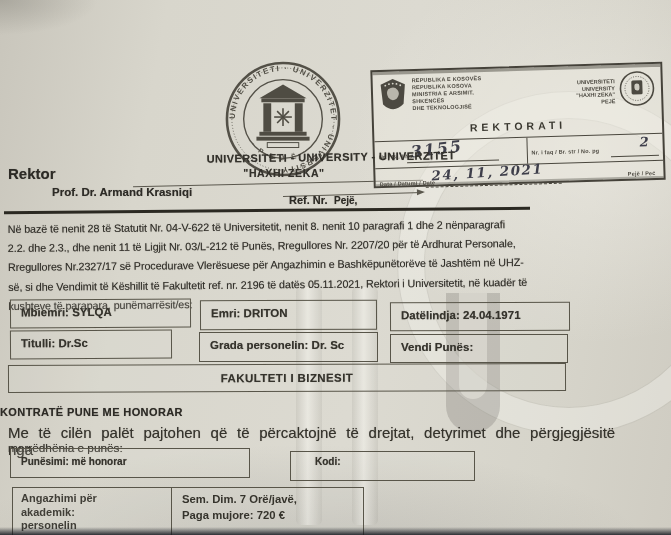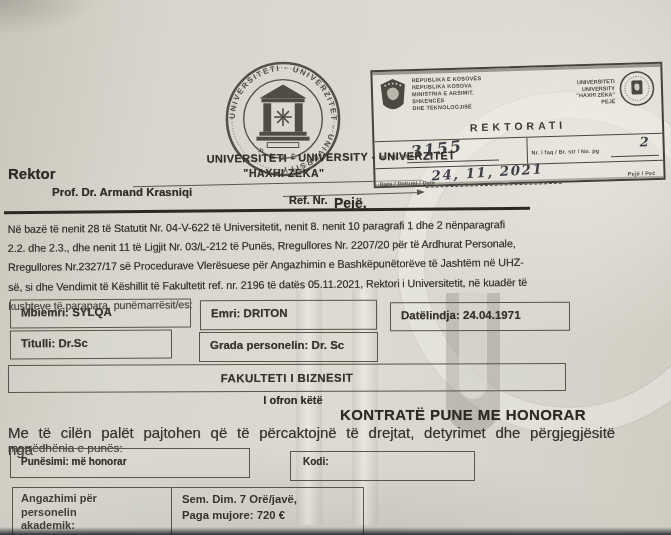--- a/index.html
+++ b/index.html
@@ -64,45 +64,45 @@
     font-size:11px;letter-spacing:.4px;z-index:6;color:#33312b;transform:rotate(-.8deg);}
   .uni-name{left:170px;top:167px;width:228px;text-align:center;font-weight:bold;font-size:10.5px;
     letter-spacing:.6px;z-index:6;color:#33312b;}
   .rektor-label{left:8px;top:165px;font-weight:bold;font-size:15px;}
   .rektor-name{left:8px;top:186px;font-weight:bold;font-size:11.5px;margin-left:44px;}
   .name-line{left:133px;top:183px;width:290px;border-top:1.2px solid #5b584e;transform:rotate(-1.3deg);}
   .arrow-line{left:283px;top:194px;width:140px;border-top:1.2px solid #5b584e;transform:rotate(-1.6deg);}
   .arrow-line::after{content:"";position:absolute;right:-2px;top:-4.5px;width:0;height:0;
     border-left:8px solid #5b584e;border-top:3.5px solid transparent;border-bottom:3.5px solid transparent;}
   .ref-label{left:250px;top:194px;font-weight:bold;font-size:11px;margin-left:39px;}
-  .peje-label{left:334px;top:195px;font-weight:bold;font-size:14px;}
+  .peje-label{left:334px;top:195px;font-weight:bold;font-size:10px;}
   .thick-rule{left:4px;top:209px;width:526px;height:3.2px;background:#2b2922;transform:rotate(-.5deg);}
   
   .body-par{left:8px;top:217px;width:620px;transform:rotate(-.55deg);
     font-size:10.8px;letter-spacing:-.1px;line-height:19.2px;color:#33312b;}
   .body-par div{white-space:nowrap;}
   
   .fbox{position:absolute;border:1.8px solid #585549;box-sizing:border-box;
     font-weight:bold;font-size:11.5px;color:#35332c;padding:6px 0 0 10px;
     background:rgba(232,230,222,.12);}
   .f0{left:10px;top:299px;width:181px;height:29px;transform:rotate(-.3deg);}
   .f1{left:200px;top:300px;width:177px;height:30px;transform:rotate(-.2deg);}
   .f2{left:390px;top:302px;width:180px;height:29px;transform:rotate(-.2deg);}
   .f3{left:10px;top:330px;width:162px;height:29px;transform:rotate(-.3deg);}
   .f4{left:199px;top:332px;width:179px;height:30px;}
   .f5{left:390px;top:334px;width:178px;height:29px;}
   .faculty{left:8px;top:364px;width:558px;height:28px;text-align:center;padding:7px 0 0 0;
     letter-spacing:.4px;transform:rotate(-.2deg);}
   
   .offer-1{left:0;top:394px;width:586px;text-align:center;font-weight:bold;font-size:11px;}
-  .offer-2{left:0;top:406px;width:586px;text-align:right;font-weight:bold;font-size:15px;letter-spacing:.4px;}
+  .offer-2{left:0;top:406px;width:586px;text-align:left;font-weight:bold;font-size:11px;letter-spacing:.4px;}
   .desc-1{left:8px;top:424px;width:620px;font-size:15px;word-spacing:5.5px;color:#35332c;}
   .desc-2{left:8px;top:441px;font-size:11.8px;color:#35332c;}
   .emp-box{left:10px;top:448px;width:240px;height:30px;font-size:10px;padding-top:7px;}
-  .kodi-box{left:290px;top:451px;width:185px;height:30px;font-size:10px;padding:4px 0 0 12px;}
+  .kodi-box{left:290px;top:451px;width:185px;height:30px;font-size:10px;padding:4px 0 0 24px;}
   
   .btable{left:12px;top:487px;width:352px;height:56px;border:1.8px solid #585549;
     box-sizing:border-box;display:flex;background:rgba(232,230,222,.12);}
   .btable .c1{width:150px;border-right:1.8px solid #585549;padding:4px 0 0 8px;
     font-size:11px;font-weight:bold;line-height:13.5px;color:#403e37;}
   .btable .c2{flex:1;padding:4px 0 0 10px;font-size:11.3px;font-weight:bold;line-height:15.5px;color:#35332c;}
 </style>
 </head>
 <body>
 
@@ -220,35 +220,35 @@
     <div>Rregullores Nr.2327/17 së Procedurave Vlerësuese për Angazhimin e Bashkëpunëtorëve të Jashtëm në UHZ-</div>
     <div>së, si dhe Vendimit të Këshillit të Fakultetit ref. nr. 2196 të datës 05.11.2021, Rektori i Universitetit, në kuadër të</div>
     <div>kushteve të parapara, punëmarrësit/es:</div>
   </div>
 
   <div class="fbox f0 t">Mbiemri: SYLQA</div>
   <div class="fbox f1 t">Emri: DRITON</div>
   <div class="fbox f2 t">Datëlindja: 24.04.1971</div>
   <div class="fbox f3 t">Titulli:  Dr.Sc</div>
   <div class="fbox f4 t">Grada personelin: Dr. Sc</div>
+  <div class="fbox f5 t">Vendi Punës:</div>
   <div class="fbox faculty t">FAKULTETI I BIZNESIT</div>
 
-  <div class="abs offer-1 t">I ofron këtë</div>
   <div class="abs offer-2 t">KONTRATË PUNE ME HONORAR</div>
   <div class="abs desc-1 t">Me të cilën palët pajtohen që të përcaktojnë të drejtat, detyrimet dhe përgjegjësitë nga</div>
   <div class="abs desc-2 t">marrëdhënia e punës:</div>
 
   <div class="fbox emp-box t">Punësimi: më honorar</div>
   <div class="fbox kodi-box t">Kodi:</div>
 
   <div class="abs btable">
     <div class="c1">
       <div>Angazhimi për</div>
+      <div>akademik:</div>
       <div>personelin</div>
-      <div>akademik:</div>
     </div>
     <div class="c2">
       <div>Sem. Dim.  7 Orë/javë,</div>
       <div>Paga mujore: 720 €</div>
     </div>
   </div>
 
   <div class="abs vig"></div>
 </div>
 

